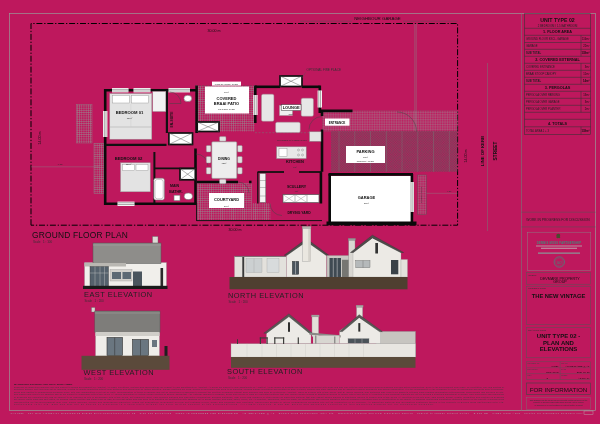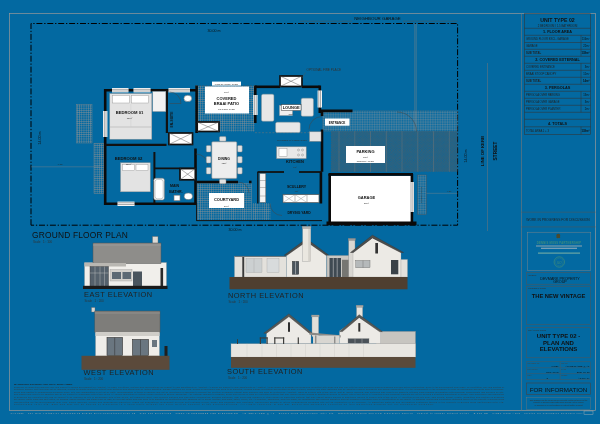--- a/index.html
+++ b/index.html
@@ -1,16 +1,16 @@
 <!DOCTYPE html>
 <html><head>
 <meta charset="utf-8">
 <style>
 html,body{margin:0;padding:0;background:#fff;}
-#page{position:relative;width:600px;height:424px;background:#0369a1;overflow:hidden;}
+#page{position:relative;width:600px;height:424px;background:#be185d;overflow:hidden;}
 svg{position:absolute;top:0;left:0;}
 text{font-family:"Liberation Sans",sans-serif;}
 </style>
 </head>
 <body>
 <div id="page">
 <svg width="600" height="424" viewBox="0 0 600 424">
 <defs>
 <pattern id="grid" width="2.2" height="2.2" patternUnits="userSpaceOnUse">
 <path d="M0,0.2 H2.2 M0.2,0 V2.2" stroke="#949494" stroke-width="0.48" fill="none"></path>

